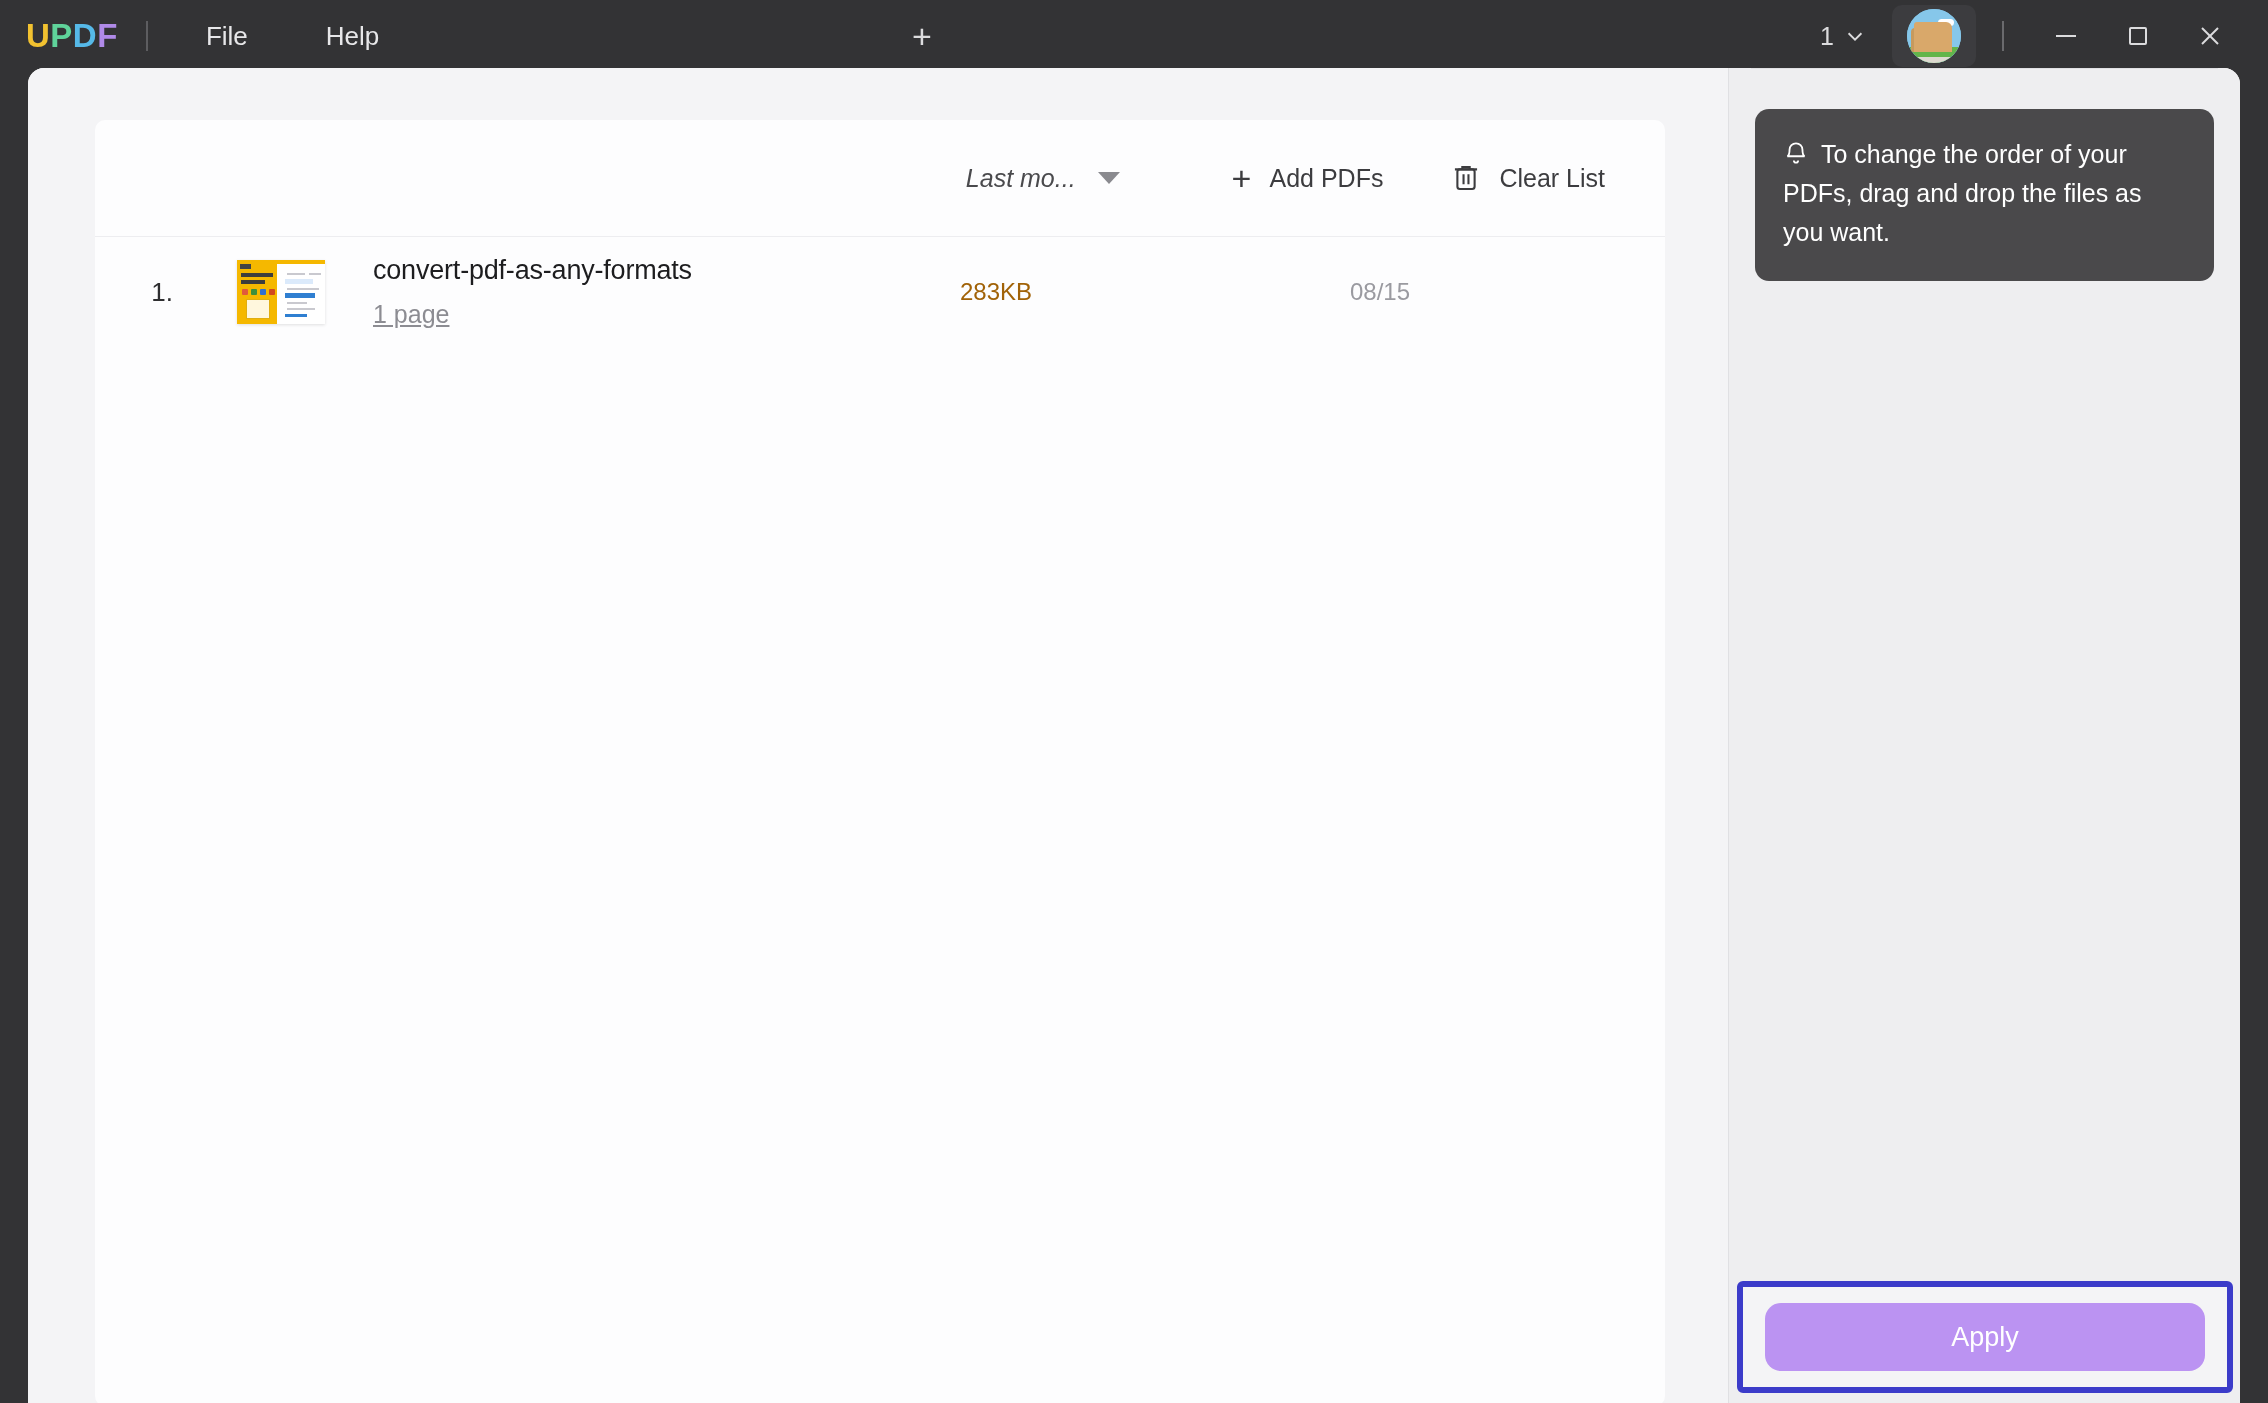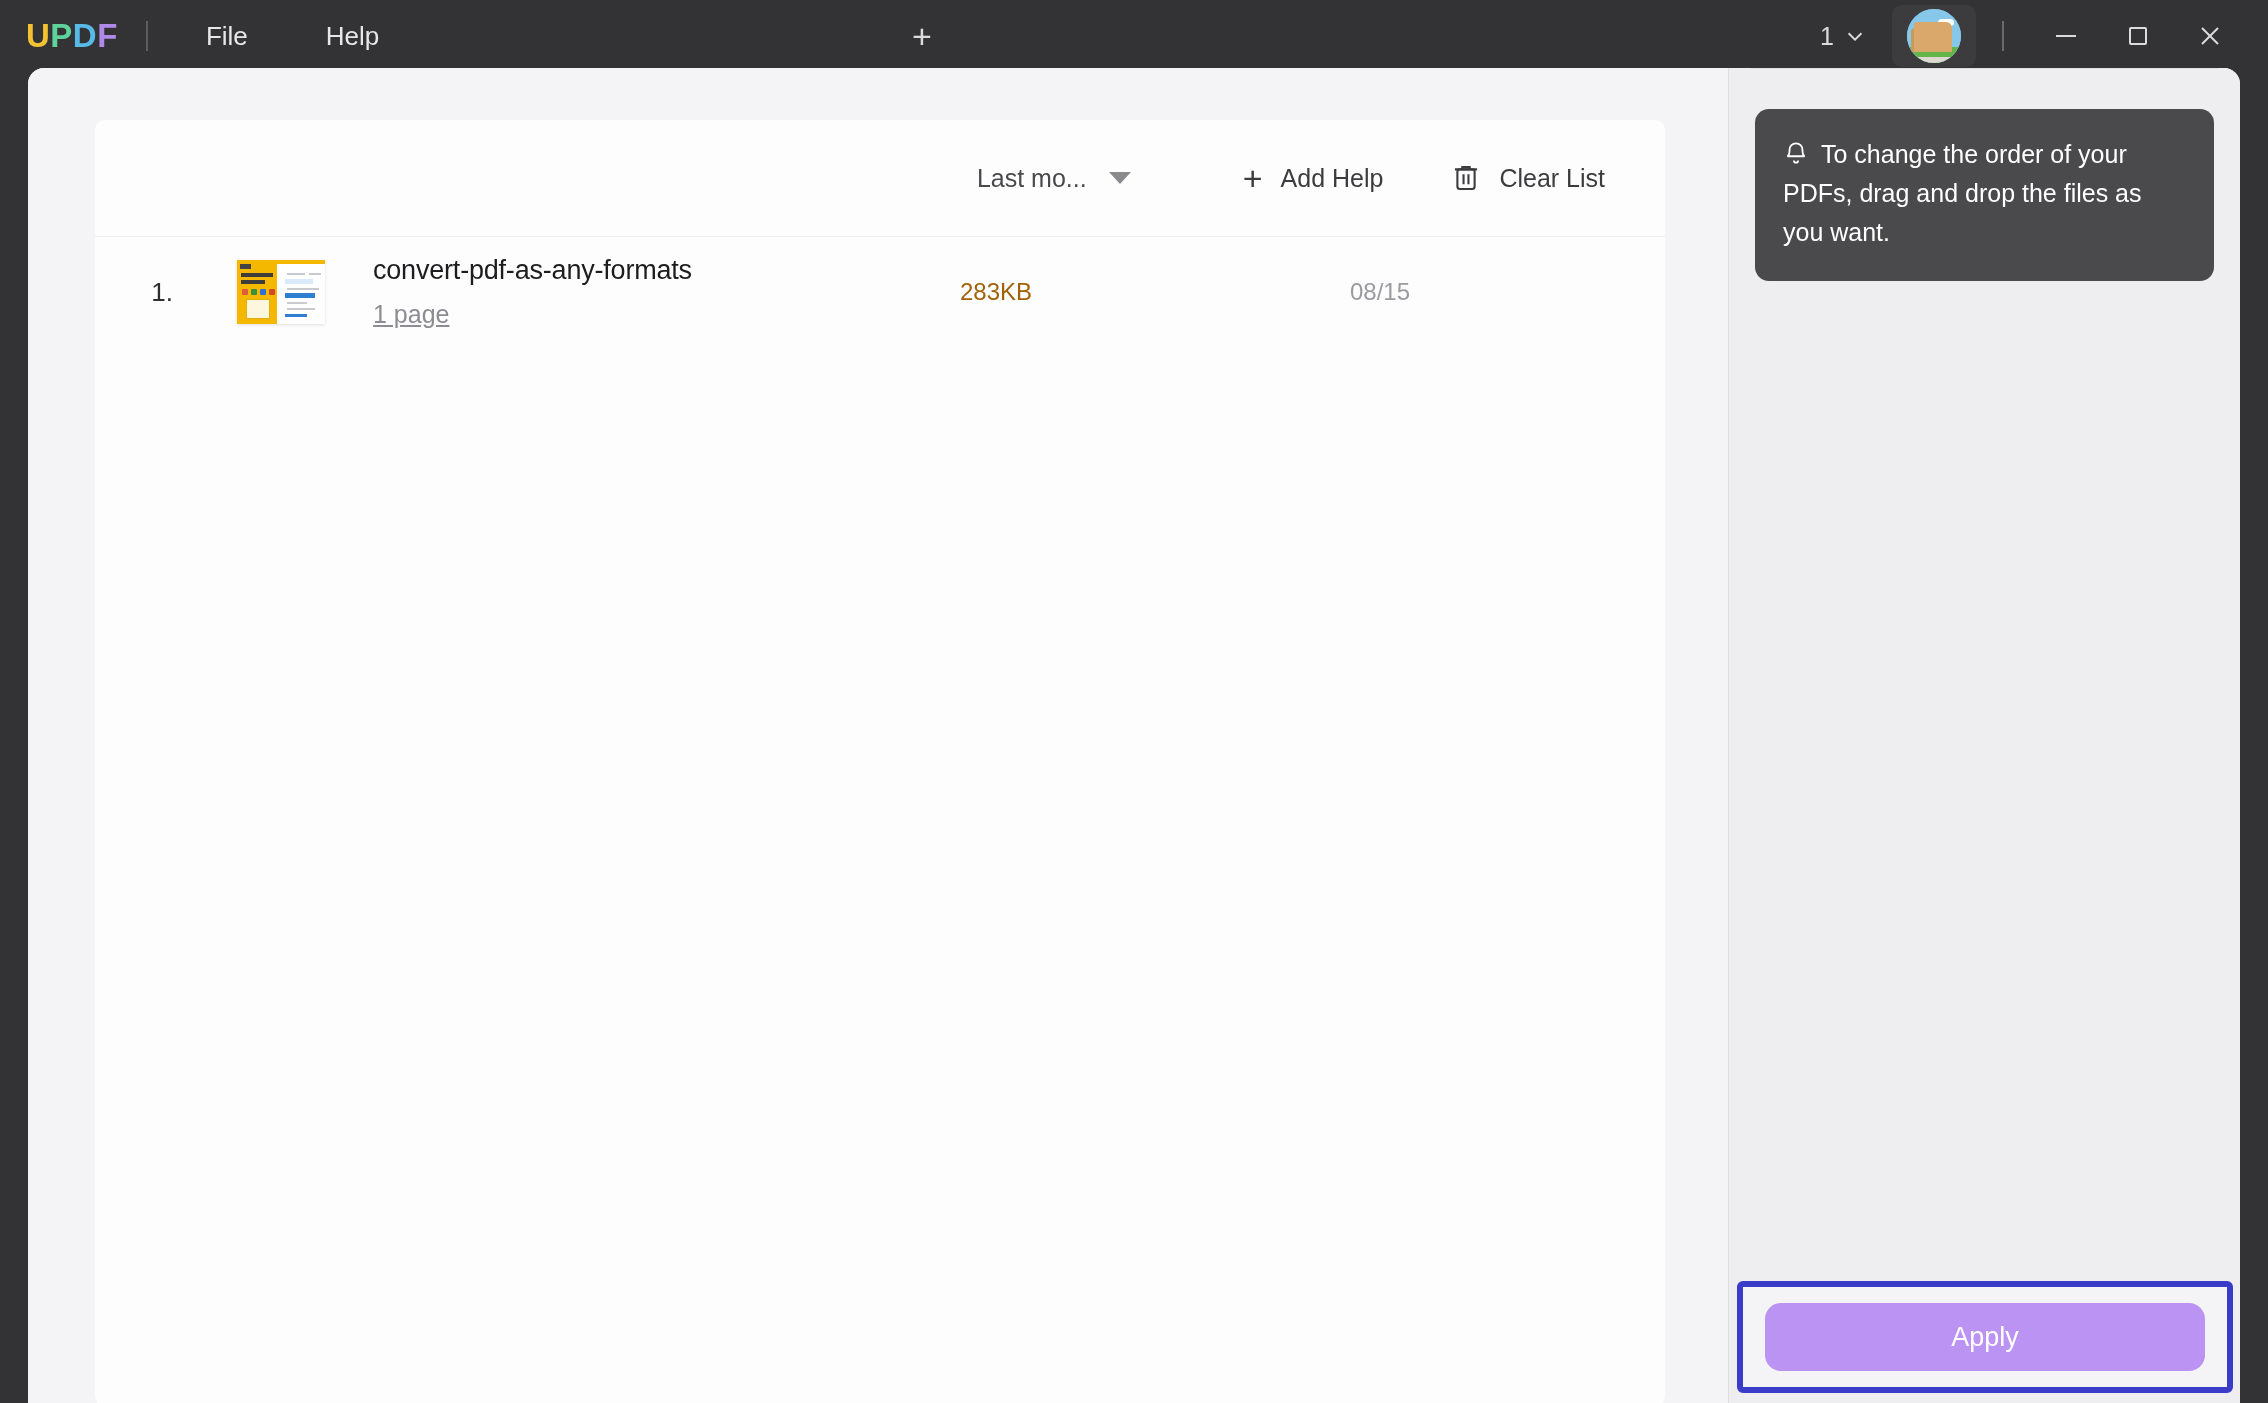--- a/index.html
+++ b/index.html
@@ -123,21 +123,21 @@
   .card-toolbar {
     position: absolute; top: 0; left: 0;
     width: 100%; height: 117px;
     display: flex; align-items: center; justify-content: flex-end;
     padding-right: 46px; gap: 0;
     border-bottom: 1px solid #ededf0;
   }
   .sort-dd {
     display: flex; align-items: center; gap: 22px;
     color: #4a4a4d; font-size: 25px;
-    padding: 8px 12px; margin-right: 46px;
+    padding: 8px 12px; margin-right: 46px; font-style: italic;
   }
   .tri-dn {
     width: 0; height: 0;
     border-left: 11px solid transparent;
     border-right: 11px solid transparent;
     border-top: 12px solid #8a8a8f;
   }
   .tb-btn {
     display: flex; align-items: center; gap: 18px;
     color: #3c3c3f; font-size: 25px;
@@ -307,21 +307,21 @@
     <div class="file-card">
 
       <div class="card-toolbar">
         <div class="sort-dd">
           <span>Last mo...</span>
           <span class="tri-dn"></span>
         </div>
 
         <div class="tb-btn">
           <span class="plus-ic">+</span>
-          <span>Add Help</span>
+          <span>Add PDFs</span>
         </div>
 
         <div class="tb-btn">
           <svg width="30" height="32" viewBox="0 0 24 26" fill="none" stroke="#3c3c3f" stroke-width="1.7">
             <path d="M3 6h18"></path>
             <path d="M9 6V4h6v2"></path>
             <rect x="5" y="6" width="14" height="16" rx="2"></rect>
             <line x1="10" y1="10" x2="10" y2="18"></line>
             <line x1="14" y1="10" x2="14" y2="18"></line>
           </svg>

